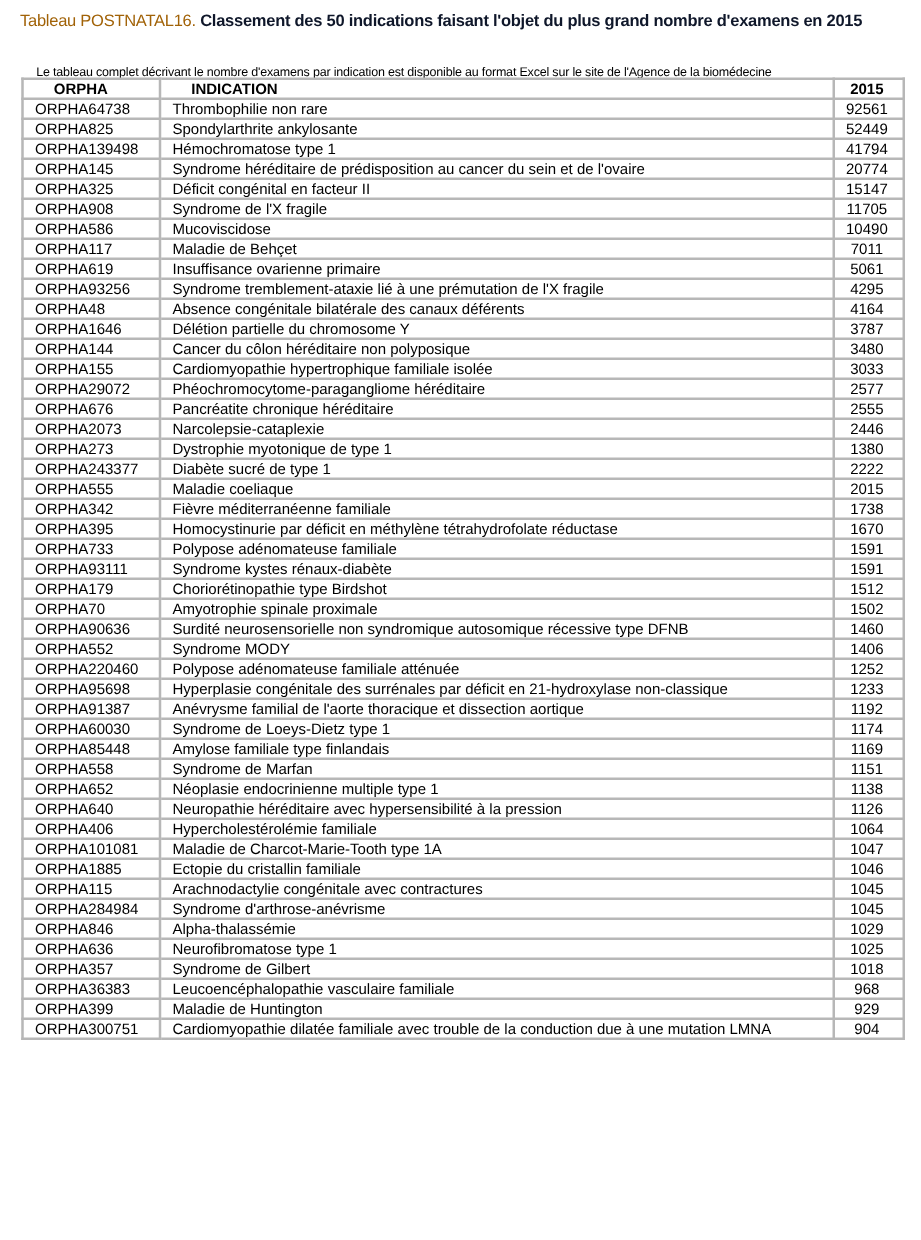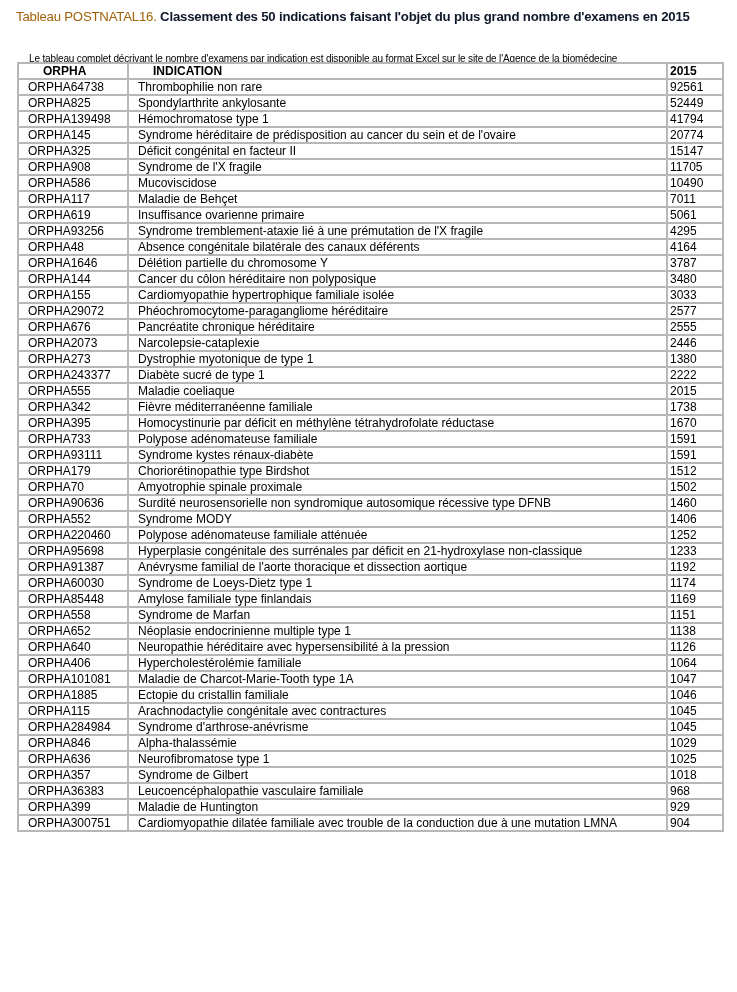--- a/index.html
+++ b/index.html
@@ -6,21 +6,21 @@
   body { width: 737px; height: 992px; position: relative; overflow: hidden;
          font-family: "Liberation Sans", sans-serif; color: #000; }
   .title { position: absolute; left: 16px; top: 9px; font-size: 13.2px; white-space: nowrap; letter-spacing: -0.2px; }
   .title .prefix { color: #a16207; }
   .title .main { font-weight: bold; color: #0f172a; }
   .subtitle { position: absolute; left: 29px; top: 39px; font-size: 10px; white-space: nowrap; letter-spacing: -0.15px; margin-top: 14px; }
   table { position: absolute; left: 17px; top: 62px; width: 705px; border-collapse: collapse; table-layout: fixed;
           font-size: 12px; }
   td, th { border: 2px solid #b7b7b7; height: 14px; padding: 0 4px 0 9px; line-height: 14px; white-space: nowrap; overflow: hidden; }
   th { font-weight: bold; text-align: left; padding-left: 24px; }
-  th.num, td.num { text-align: left; padding-right: 5px; padding-left: 2px; }
+  th.num, td.num { text-align: center; padding-right: 5px; padding-left: 2px; }
   col.c1 { width: 110px; } col.c2 { width: 539px; } col.c3 { width: 56px; }
 </style>
 </head>
 <body>
 
 <div class="title">
   <span class="prefix">Tableau POSTNATAL16.</span><span class="main"> Classement des 50 indications faisant l'objet du plus grand nombre d'examens en 2015</span>
 </div>
 <div class="subtitle">Le tableau complet décrivant le nombre d'examens par indication est disponible au format Excel sur le site de l'Agence de la biomédecine</div>
 

